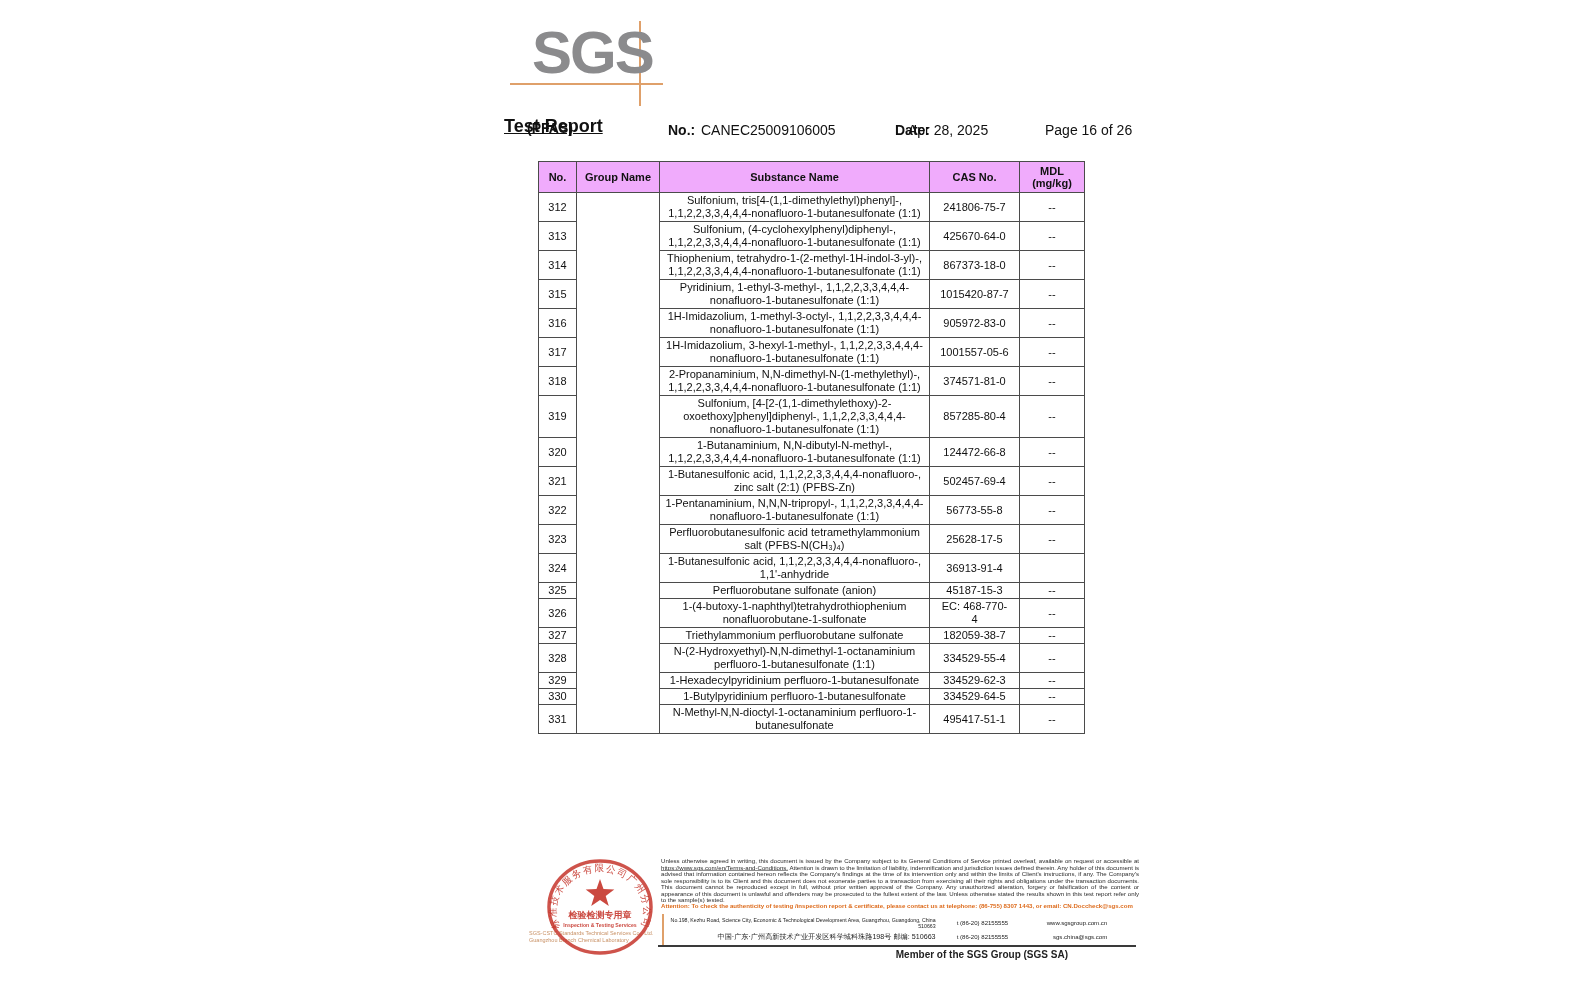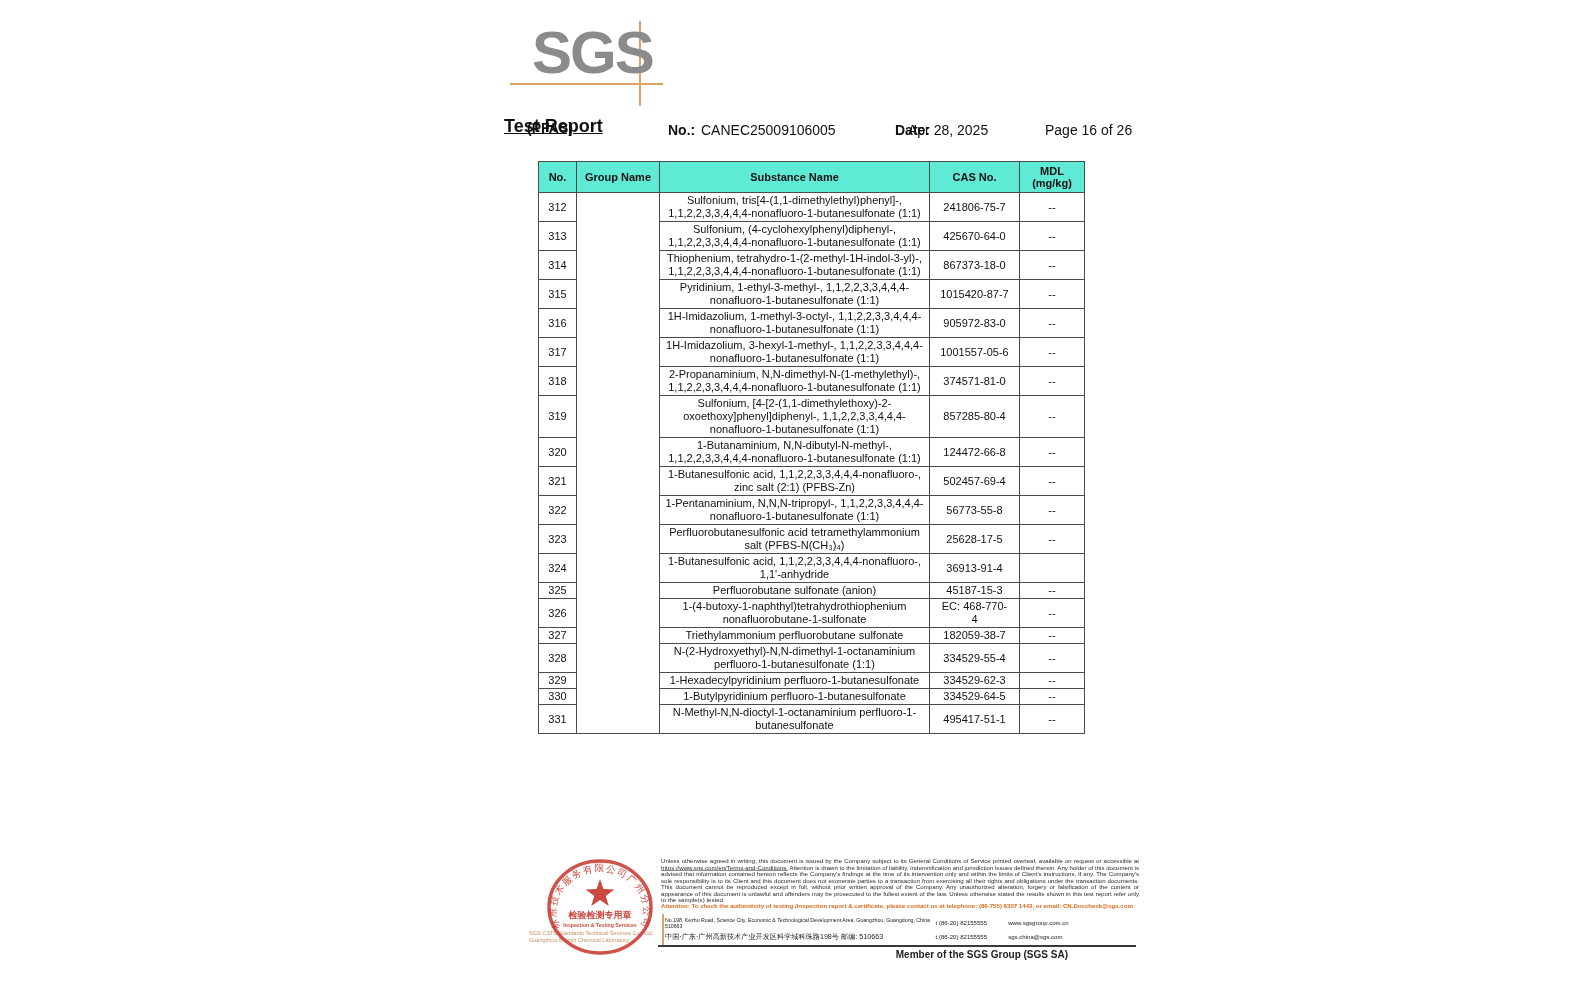--- a/index.html
+++ b/index.html
@@ -19,38 +19,38 @@
   .hlabel { font-weight:bold; }
   .no-label   { left:637px; }
   .no-value   { left:670px; }
   .date-label { left:864px;text-align:right; }
   .date-value { left:877px; }
   .page-num   { left:1014px; }
 
   
   table.rpt { position:absolute; left:507px; top:153px; width:546px; border-collapse:collapse; table-layout:fixed; }
   table.rpt th, table.rpt td { border:1px solid #4b4b4b; color:#111; }
-  table.rpt th { background:#5eead4; font-size:11px; font-weight:bold; height:31px;
+  table.rpt th { background:#f0abfc; font-size:11px; font-weight:bold; height:31px;
                  text-align:center; vertical-align:middle; line-height:12px; }
   table.rpt td { font-size:11px; line-height:13px; padding:1px 3px; vertical-align:middle; text-align:center; }
   td.c-sub { text-align:left; padding-left:4px; }
   td.c-cas { white-space:pre-line; }
   .w-no{width:38px} .w-group{width:83px} .w-sub{width:270px} .w-cas{width:90px} .w-mdl{width:65px}
 
   
   .company-lines { position:absolute; left:498px; top:921px; width:132px; }
   .company-inner { width:240px; transform:scale(0.55); transform-origin:top left;
                    font-size:10px; line-height:13px; color:#c89064; }
   .disclaimer-wrap { position:absolute; left:630px; top:850px; width:478px; }
   .disclaimer-inner { width:902px; transform:scale(0.53); transform-origin:top left;
                       font-size:11.5px; line-height:12.2px; color:#2b2b2b; text-align:justify; }
   .disclaimer-inner .lnk { text-decoration:underline; }
   .attention { color:#dd6b1c; font-weight:bold; text-align:left; }
 
-  .addr-wrap { position:absolute; left:634px; top:908px; width:470px; }
+  .addr-wrap { position:absolute; left:634px; top:908px; width:470px;text-align:right; }
   .addr-inner { width:860px; transform:scale(0.55); transform-origin:top left; color:#222; }
   .addr-row { display:flex; align-items:center; height:25px; }
   .addr-col1 { width:492px; }
   .addr-col2 { width:132px; }
   .addr-col3 { width:180px; }
   .addr-en { font-size:9.5px; }
   .addr-cn { font-size:13px; }
   .addr-tel, .addr-web { font-size:11px; }
 
   .vline-orange { position:absolute; left:631px; top:906px; width:2px; height:31px; background:#dfa06a; }

